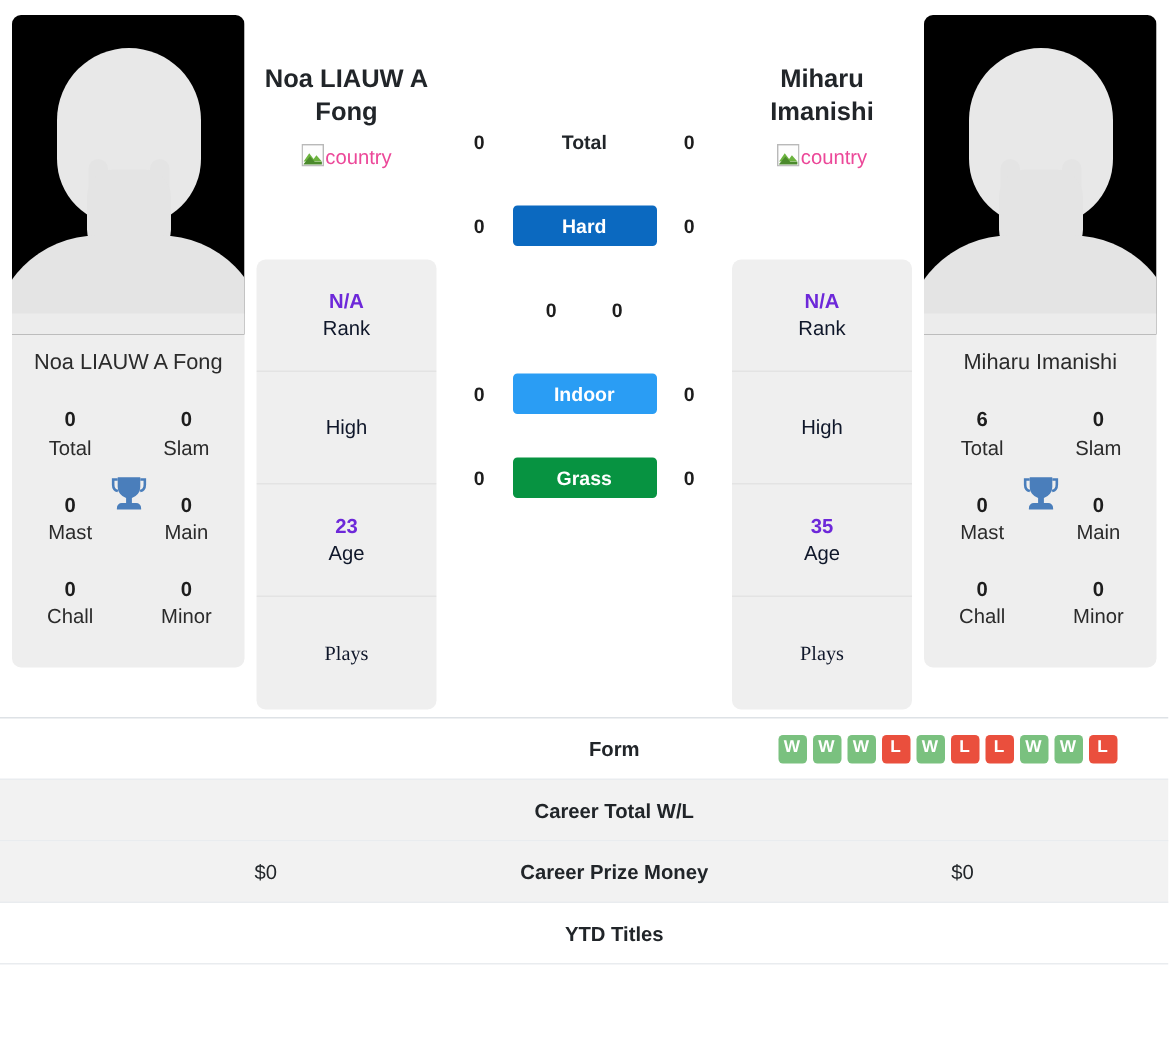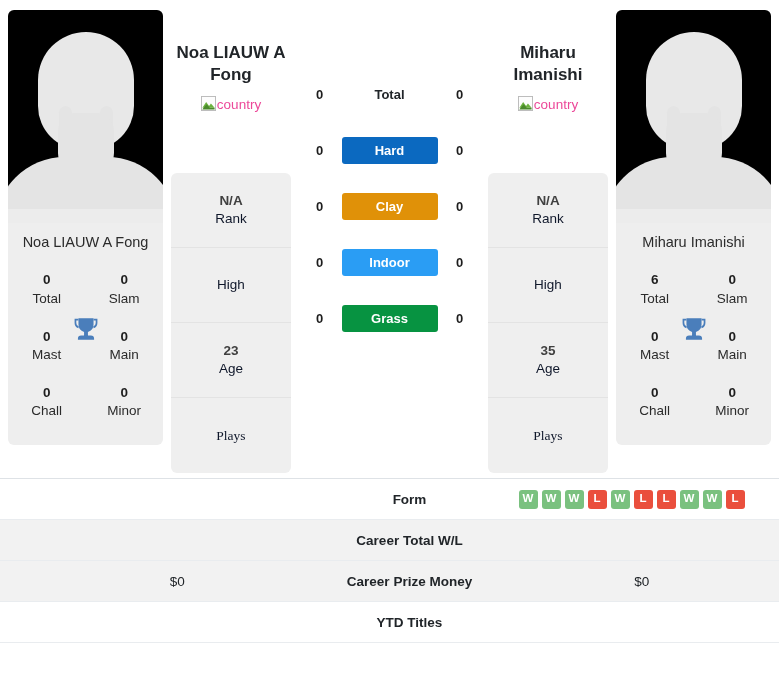--- a/index.html
+++ b/index.html
@@ -137,21 +137,21 @@
     display: flex;
     flex-direction: column;
     align-items: center;
     justify-content: center;
     border-bottom: 1px solid #e3e3e3;
   }
   .info-row:last-child { border-bottom: none; font-family: Liberation Serif, serif; }
   .info-val {
     font-size: 13.5px;
     font-weight: bold;
-    color: #404040;
+    color: #6d28d9;
     line-height: 1.3;
     min-height: 0;
   }
   .info-lbl {
     font-size: 13.5px;
     color: #0f172a;
     line-height: 1.3;
   }
 
   
@@ -360,21 +360,20 @@
       <div class="surface-badge plain">Total</div>
       <div class="num">0</div>
     </div>
     <div class="surface-row">
       <div class="num">0</div>
       <div class="surface-badge" style="background:#0b69c0">Hard</div>
       <div class="num">0</div>
     </div>
     <div class="surface-row">
       <div class="num">0</div>
-      <div class="surface-badge" style="background:#e09108">Clay</div>
       <div class="num">0</div>
     </div>
     <div class="surface-row">
       <div class="num">0</div>
       <div class="surface-badge" style="background:#2a9df4">Indoor</div>
       <div class="num">0</div>
     </div>
     <div class="surface-row">
       <div class="num">0</div>
       <div class="surface-badge" style="background:#079341">Grass</div>

